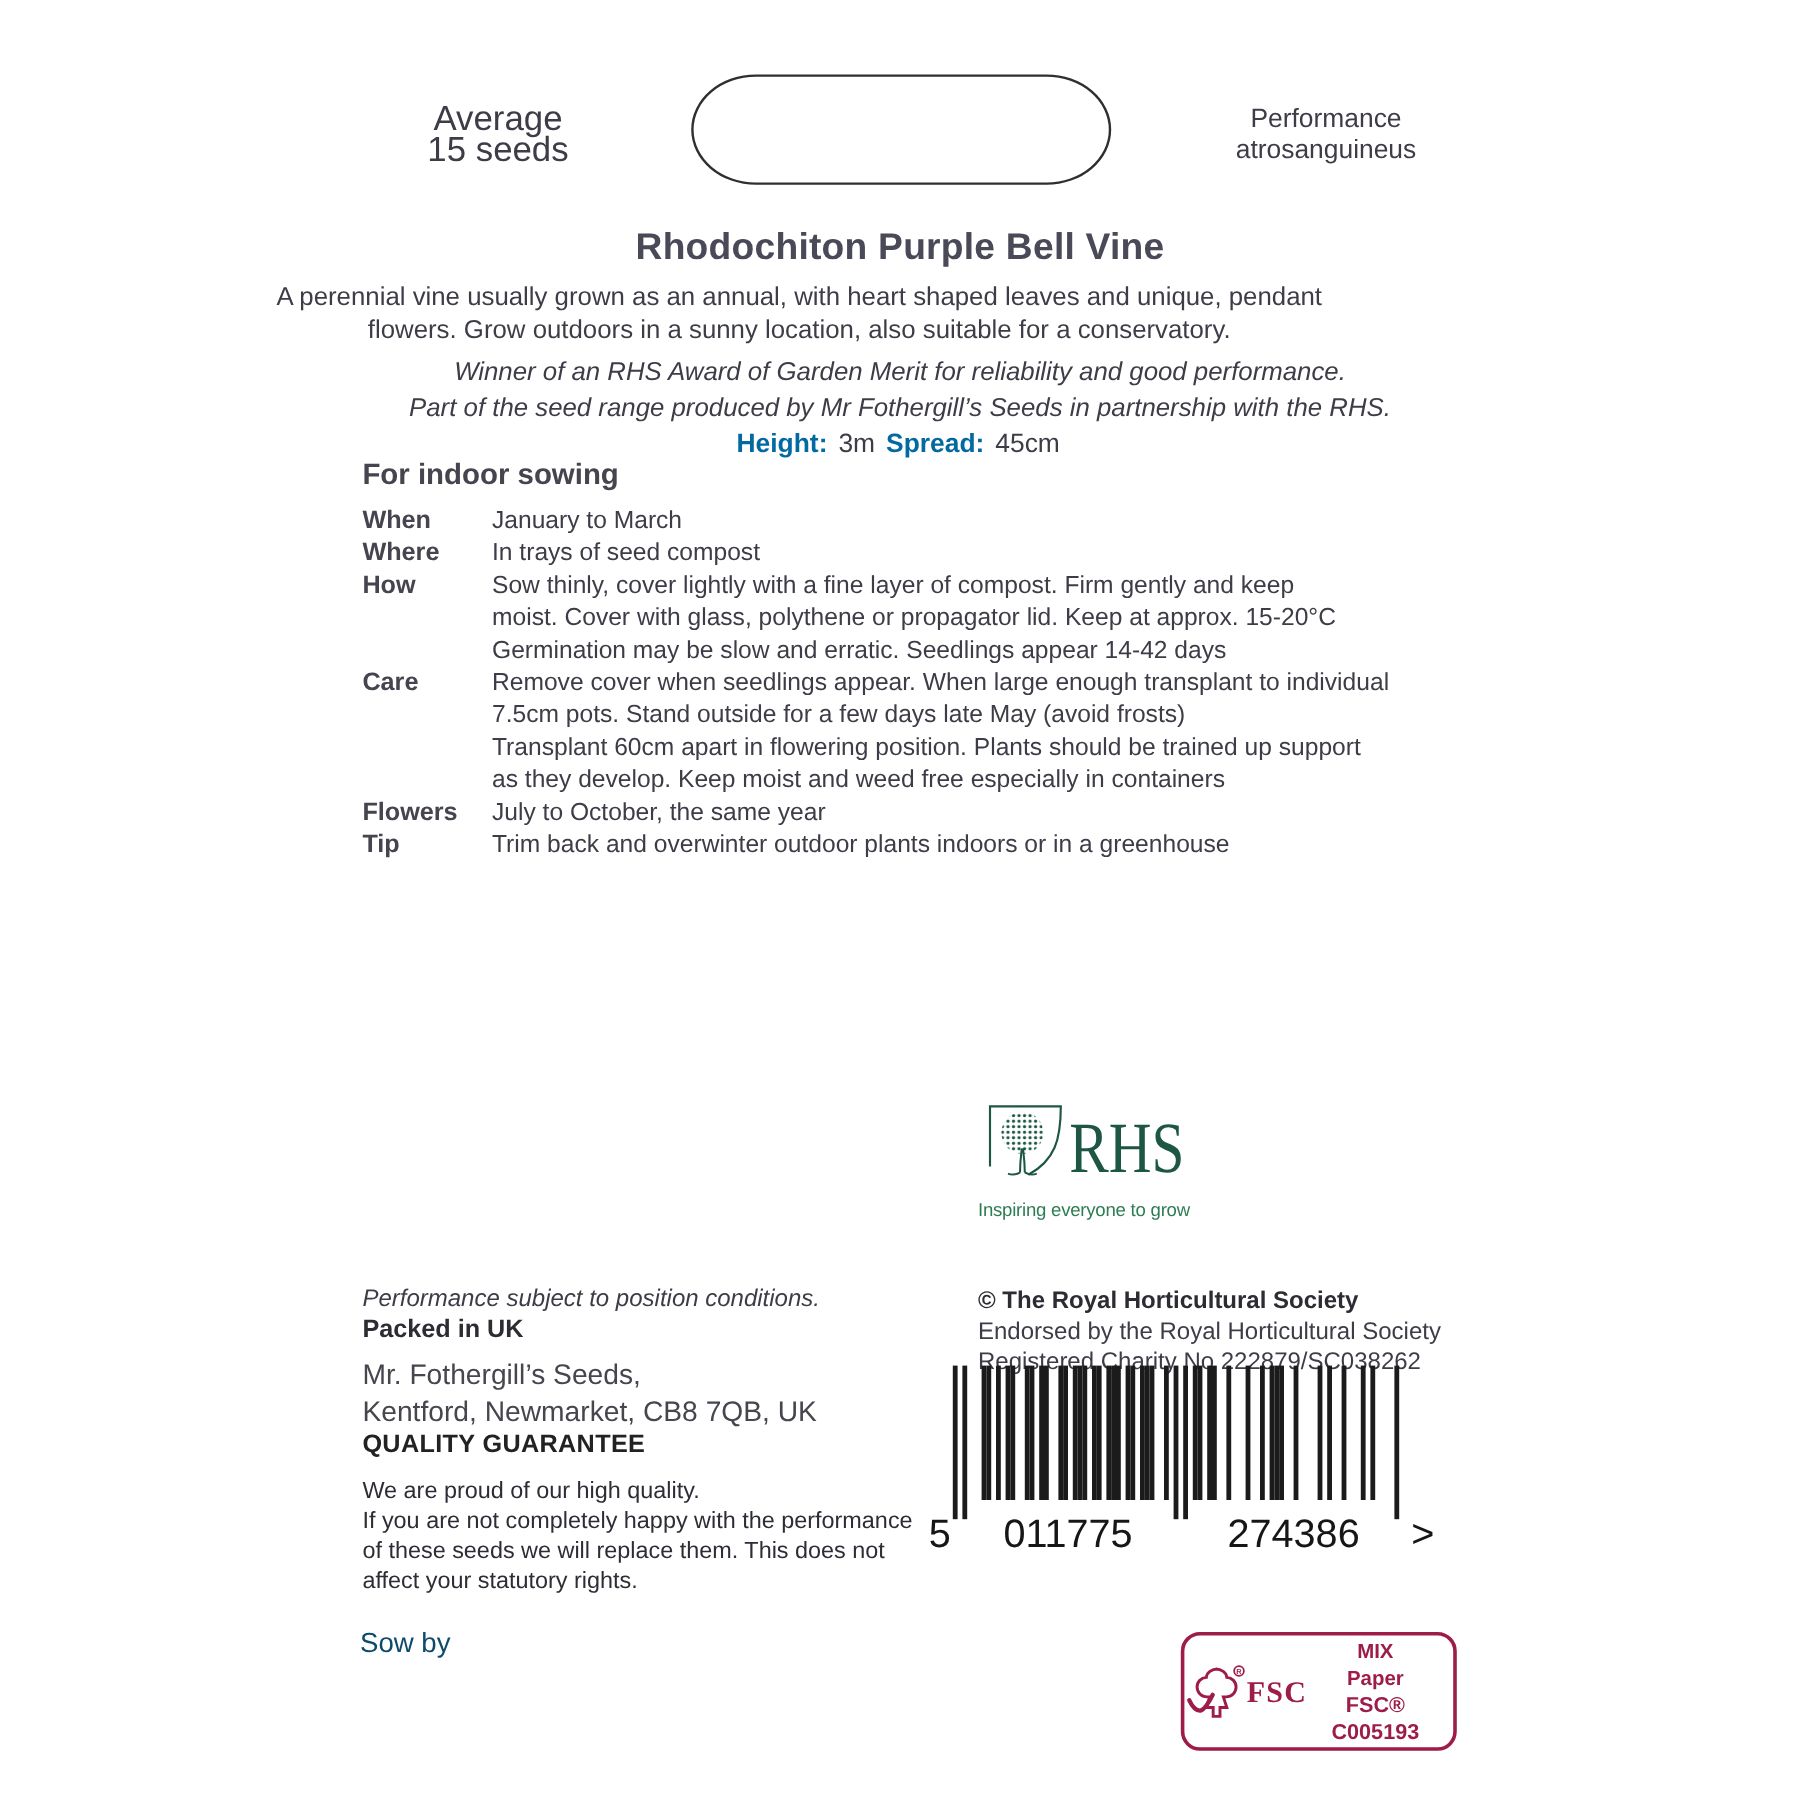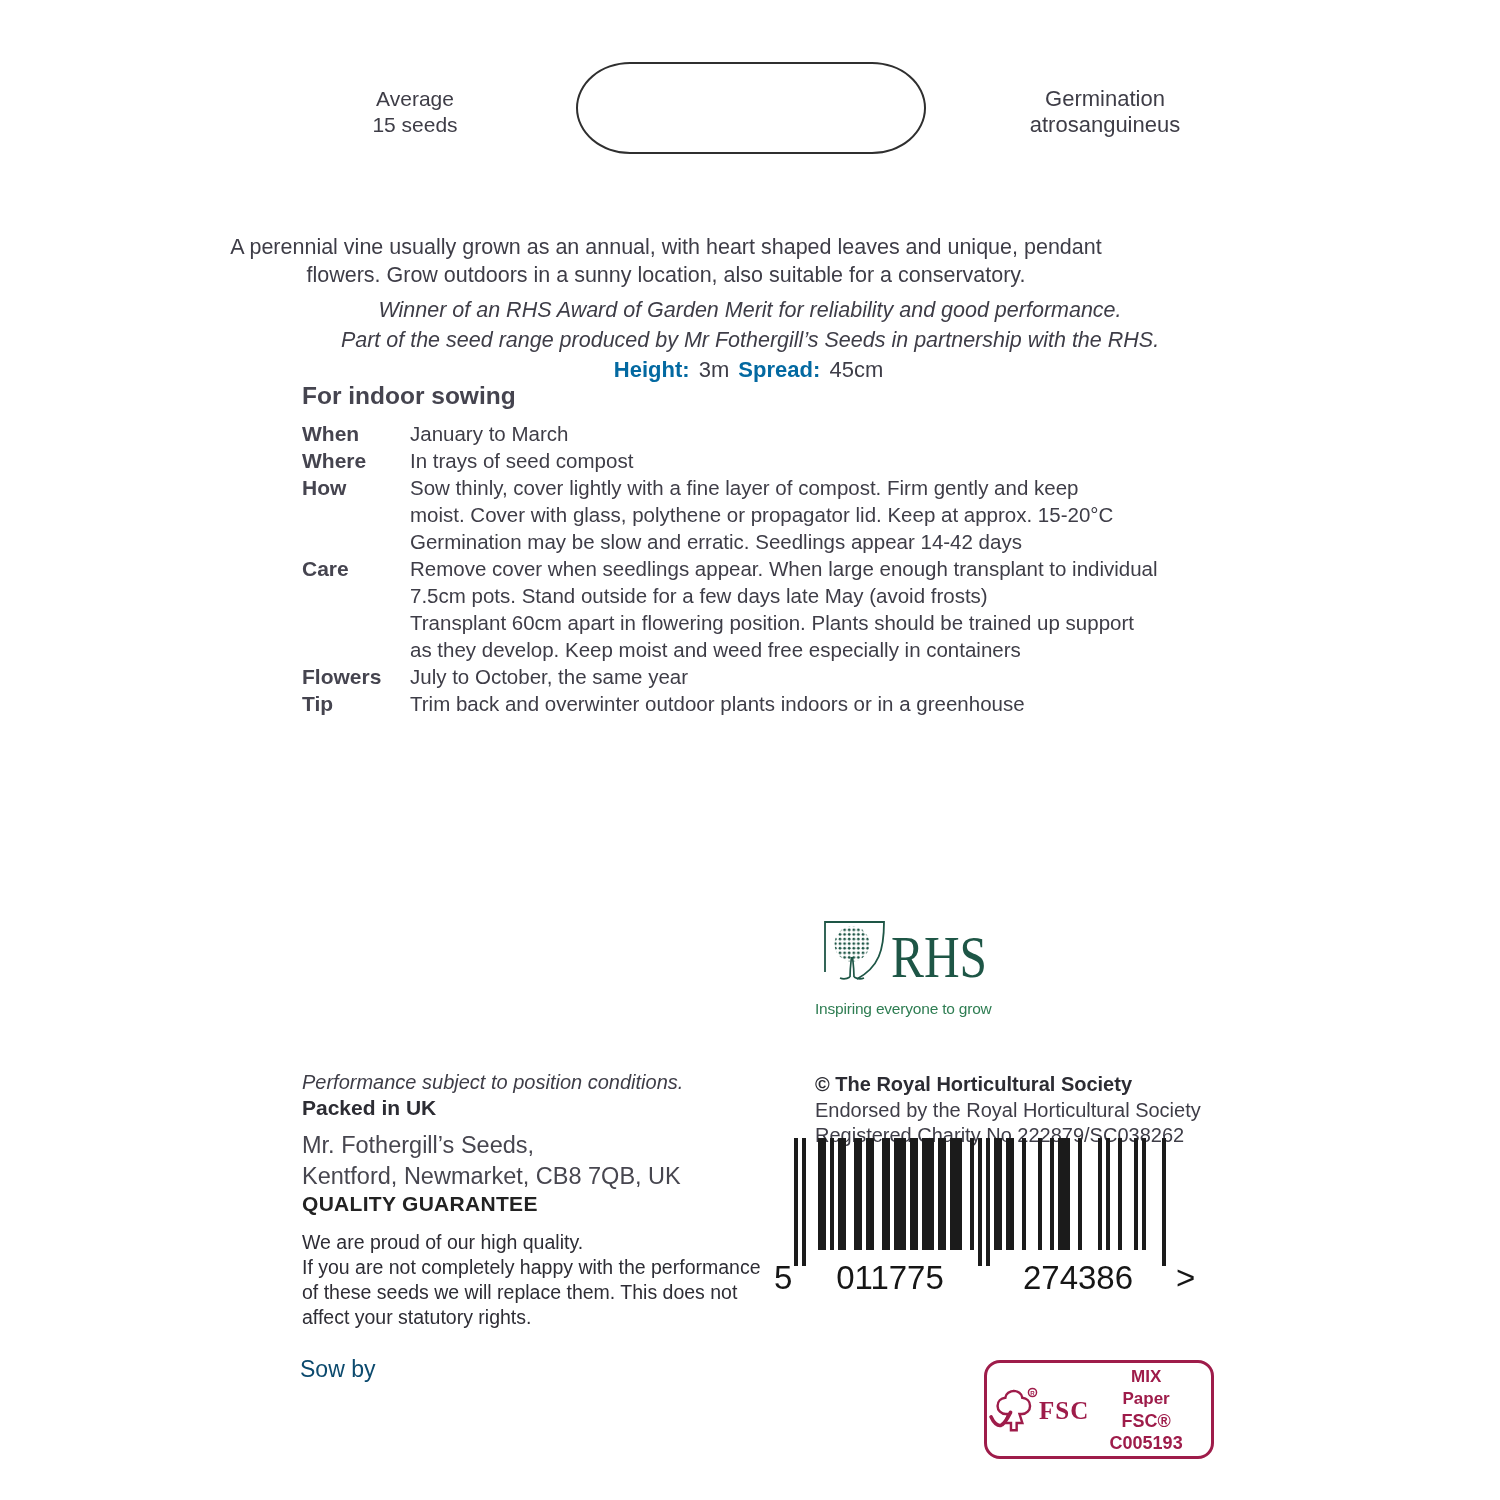--- a/index.html
+++ b/index.html
@@ -5,21 +5,21 @@
   html,body{margin:0;padding:0;background:#ffffff;}
   .packet{
     position:relative;width:1500px;height:1500px;background:#ffffff;overflow:hidden;
     font-family:"Liberation Sans",sans-serif;color:#3e3d47;
   }
   .abs{position:absolute;}
   .center{text-align:center;}
   .preline{white-space:pre-line;}
 
   
-  .seed-count{left:330px;top:86px;width:170px;font-size:21px;line-height:26px;text-align:center;}
+  .seed-count{left:330px;top:86px;width:170px;font-size:29px;line-height:26px;text-align:center;}
   .hang-hole{left:576px;top:62px;width:346px;height:88px;border:2px solid #2f2f2f;border-radius:54px / 46px;background:#fff;}
   .variety{left:1000px;top:86px;width:210px;font-size:22px;line-height:26px;text-align:center;}
 
   
   .title{left:0;top:188px;width:1500px;font-size:31px;font-weight:bold;color:#4a4958;letter-spacing:.2px;}
   .description{left:0;top:233px;width:1332px;font-size:21.5px;line-height:28px;}
   .award{left:0;top:295px;width:1500px;font-size:21.5px;line-height:30px;font-style:italic;}
   .dims{left:0;top:357px;width:1500px;font-size:22px;}
   .dims b{color:#0369a1;}
   .dims span{margin:0 3px;}
@@ -64,23 +64,24 @@
   .fsc-cert{font-size:18px;}
 </style>
 </head>
 <body>
 
 <div class="packet">
 
   <div class="abs seed-count preline">Average
 15 seeds</div>
   <div class="abs hang-hole"></div>
-  <div class="abs variety preline">Germination
+  <div class="abs variety preline">Performance
 atrosanguineus</div>
 
+  <div class="abs title center">Rhodochiton Purple Bell Vine</div>
   <div class="abs description center preline">A perennial vine usually grown as an annual, with heart shaped leaves and unique, pendant
 flowers. Grow outdoors in a sunny location, also suitable for a conservatory.</div>
   <div class="abs award center preline">Winner of an RHS Award of Garden Merit for reliability and good performance.
 Part of the seed range produced by Mr Fothergill’s Seeds in partnership with the RHS.</div>
   <div class="abs dims center">
     <b>Height:</b>
     <span>3m</span>
     <b>Spread:</b>
     <span>45cm</span>
   </div>

